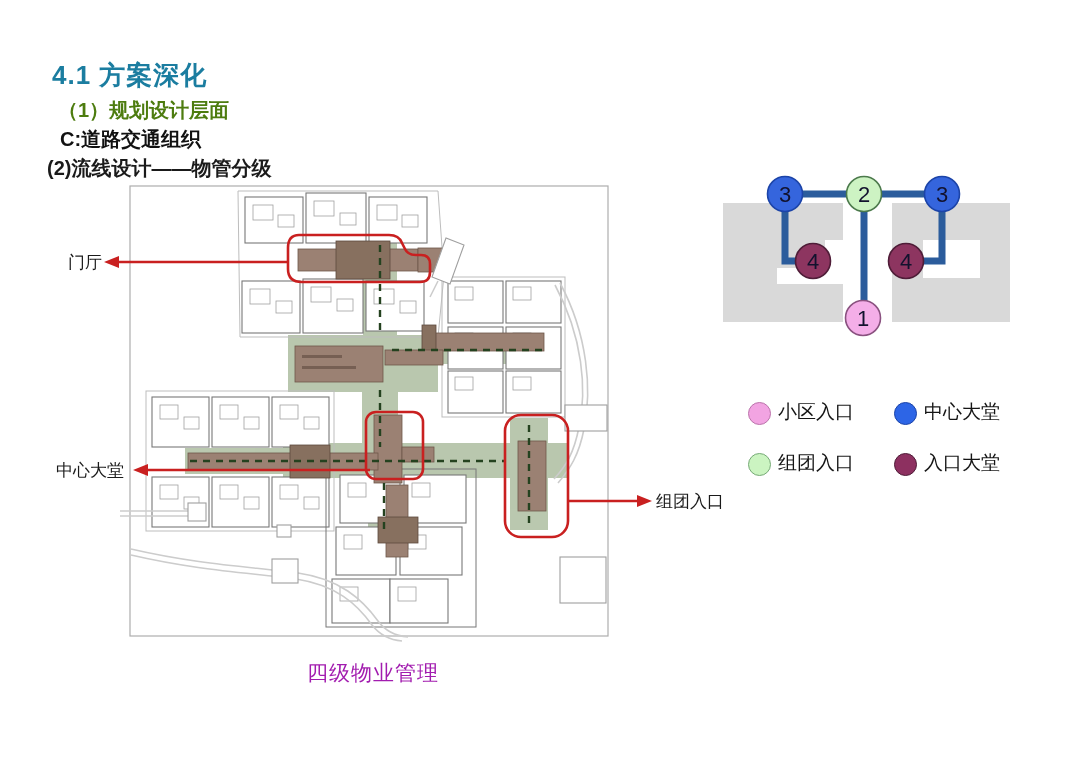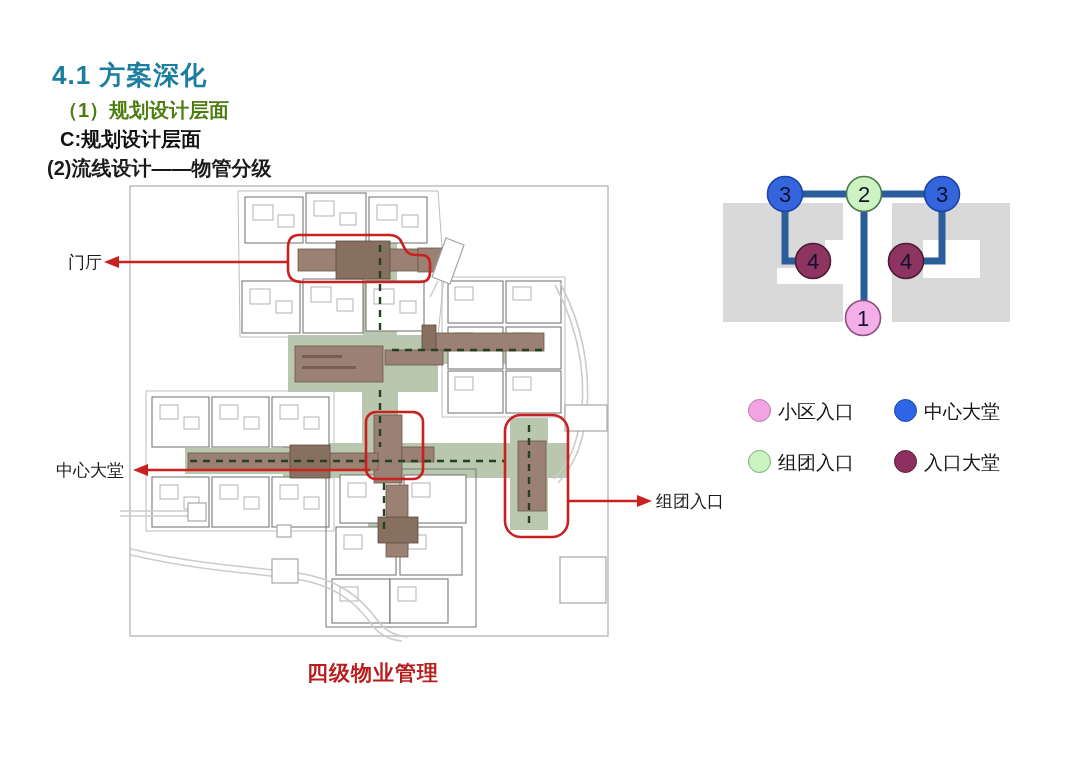--- a/index.html
+++ b/index.html
@@ -2,26 +2,26 @@
 <html><head>
 <meta charset="utf-8">
 <style>
   html,body{margin:0;padding:0;background:#e8e8e8;}
   .slide{position:relative;width:1080px;height:764px;background:#ffffff;overflow:hidden;
          font-family:"Liberation Sans",sans-serif;margin:0 auto;}
   .hdr-title{position:absolute;left:52px;top:58px;font-size:26px;font-weight:bold;letter-spacing:1px;}
   .hdr-sub1{position:absolute;left:58px;top:97px;font-size:20px;font-weight:bold;color:#4d7c0f;}
   .hdr-sub2{position:absolute;left:60px;top:126px;font-size:20px;font-weight:bold;color:#111;}
   .hdr-sub3{position:absolute;left:47px;top:155px;font-size:20px;font-weight:bold;color:#1a1a1a;}
-  .caption{position:absolute;left:307px;top:659px;font-size:21px;font-weight:bold;color:#b91c1c;letter-spacing:1px;}
+  .caption{position:absolute;left:307px;top:659px;font-size:21px;font-weight:normal;color:#a21caf;letter-spacing:1px;}
   .plan-svg{position:absolute;left:40px;top:185px;}
   .hier-svg{position:absolute;left:710px;top:160px;}
   .legend{position:absolute;left:748px;top:399px;display:grid;
           grid-template-columns:146px auto;row-gap:25px;}
-  .legend-item{display:flex;align-items:flex-start;gap:7px;}
+  .legend-item{display:flex;align-items:flex-end;gap:7px;}
   .legend-swatch{width:23px;height:23px;border-radius:50%;flex:0 0 auto;box-sizing:border-box;}
   .legend-label{font-size:19px;color:#151515;white-space:nowrap;}
   
   .frame{fill:#ffffff;stroke:#adadad;stroke-width:1.2;}
   .parcel{fill:none;stroke:#bdbdbd;stroke-width:1;}
   .bld{fill:#ffffff;stroke:#787878;stroke-width:1.1;}
   .bld2{fill:none;stroke:#a0a0a0;stroke-width:0.8;}
   .grn{fill:#b2c2a6;}
   .brn{fill:#9b8173;stroke:#6e584a;stroke-width:0.8;}
   .brnD{fill:#87705f;stroke:#5d4a3e;stroke-width:0.8;}
@@ -32,21 +32,21 @@
   .redfill{fill:#c92020;}
   .annot{font-family:"Liberation Serif",serif;font-size:17px;fill:#1a1a1a;}
 </style>
 </head>
 <body>
 
 <div class="slide">
 
   <div class="hdr-title" style="color: rgb(27, 125, 160);">4.1 方案深化</div>
   <div class="hdr-sub1">（1）规划设计层面</div>
-  <div class="hdr-sub2">C:规划设计层面</div>
+  <div class="hdr-sub2">C:道路交通组织</div>
   <div class="hdr-sub3">(2)流线设计——物管分级</div>
 
   <svg class="plan-svg" width="700" height="470" viewBox="0 0 700 470">
 
     <rect class="frame" x="90" y="1" width="478" height="450"></rect>
 
     <g opacity="0.9">
       <rect class="grn" x="323" y="57" width="34" height="98"></rect>
       <rect class="grn" x="248" y="150" width="150" height="57"></rect>
       <rect class="grn" x="390" y="153" width="118" height="26"></rect>

